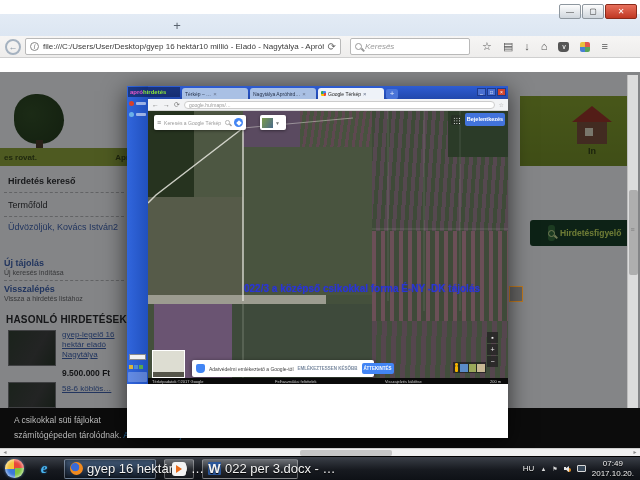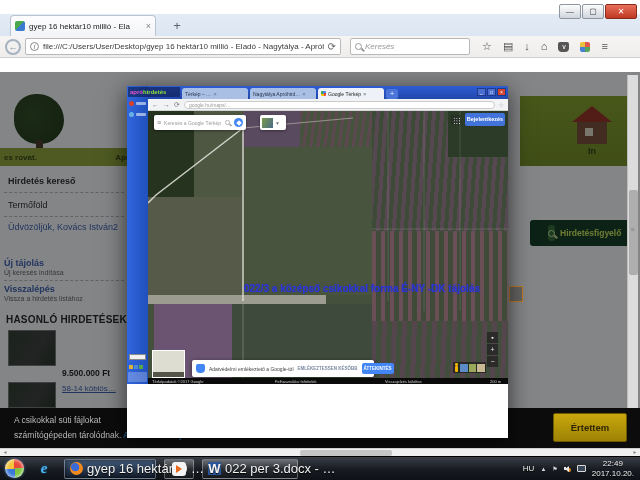--- a/index.html
+++ b/index.html
@@ -173,25 +173,20 @@
 
 <div id="screen">
 
   <div class="abs wincontrols">
     <div class="wbtn">—</div>
     <div class="wbtn">▢</div>
     <div class="wbtn close">✕</div>
   </div>
 
   <div class="abs tabrow">
-    <div class="tab">
-      <div class="favicon"></div>
-      <div class="title">gyep 16 hektár10 millió - Ela</div>
-      <div class="x">×</div>
-    </div>
     <div class="newtab">+</div>
   </div>
 
   <div class="abs navbar">
     <div class="backbtn">←</div>
     <div class="urlbar">
       <span class="iico">i</span>
       <span class="urltext">file:///C:/Users/User/Desktop/gyep 16 hektár10 millió - Eladó - Nagytálya - Apróhirde</span>
       <span class="reload">⟳</span>
     </div>
@@ -226,23 +221,24 @@
     <div class="abs sideitem" style="left:8px;top:128px;font-weight:normal">Termőföld</div>
     <div class="abs dashes" style="left:4px;top:144px"></div>
     <div class="abs sidelink" style="left:8px;top:150px;font-weight:normal">Üdvözöljük, Kovács István2</div>
     <div class="abs sidelink" style="left:4px;top:186px">Új tájolás</div>
     <div class="abs sidesub" style="left:4px;top:197px">Új keresés indítása</div>
     <div class="abs dashes" style="left:4px;top:208px"></div>
     <div class="abs sidelink" style="left:4px;top:212px">Visszalépés</div>
     <div class="abs sidesub" style="left:4px;top:223px">Vissza a hirdetés listához</div>
     <div class="abs simheader" style="left:6px;top:242px">HASONLÓ HIRDETÉSEK</div>
     <div class="abs thumb" style="left:8px;top:258px"></div>
+    <div class="abs listlink" style="left:62px;top:258px;width:64px">gyep-legelő 16 hektár eladó Nagytálya</div>
     <div class="abs price" style="left:62px;top:296px">9.500.000 Ft</div>
     <div class="abs thumb" style="left:8px;top:310px;height:26px"></div>
-    <div class="abs listlink" style="left:62px;top:312px;width:64px">58-14 köblös…</div>
+    <div class="abs listlink" style="left:62px;top:312px;width:64px">58-6 köblös…</div>
 
     <div class="abs housebanner">
       <div class="house">
           <div class="roof"></div>
           <div class="body"></div>
           <div class="win"></div>
         </div>
       <b>In</b>
     </div>
     <div class="abs alertbtn">
@@ -256,21 +252,20 @@
 
     <div class="abs orangebox"></div>
 
     <div class="abs vscroll">
       <div class="vthumb"></div>
     </div>
 
     <div class="abs cookie">
       <div class="l1">A csikokkal süti fájlokat</div>
       <div class="l2"><span>számítógépeden tárolódnak.</span> <a>Adatvédelmi tájékoztató</a></div>
-      <div class="cookiebtn">Értettem</div>
     </div>
 
     <div class="abs popup">
 
       <div class="xpstrip">
         <div class="xitem" style="top:14px">
             <span class="dot" style="background:#d8402a"></span>
             <span class="bar"></span>
           </div>
         <div class="xitem" style="top:25px">
@@ -417,19 +412,19 @@
     </div>
     <div class="tray">
       <span class="tx">HU</span>
       <span class="sm">▲</span>
       <span class="sm">⚑</span>
       <span class="spk">
           <span class="spkdot"></span>
         </span>
       <span class="moni"></span>
       <span class="clock">
-        <span class="tx">22:49</span>
+        <span class="tx">07:49</span>
         <span class="tx">2017.10.20.</span>
       </span>
     </div>
   </div>
 
 </div>
 
 </body></html>

